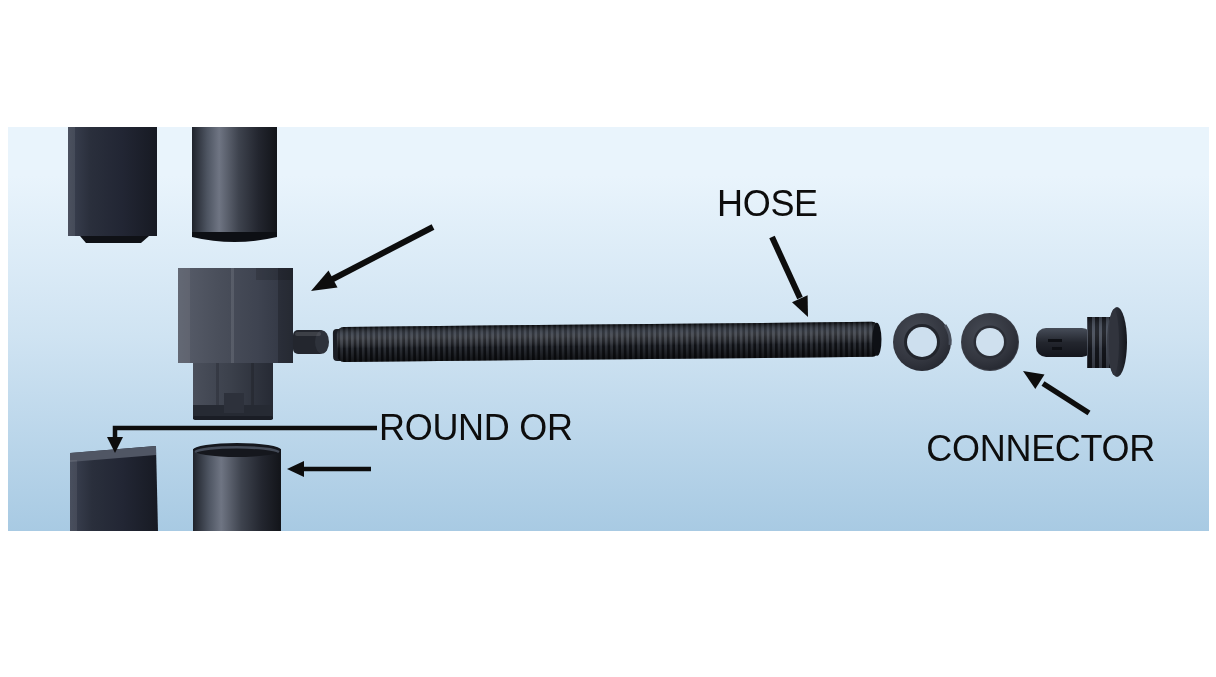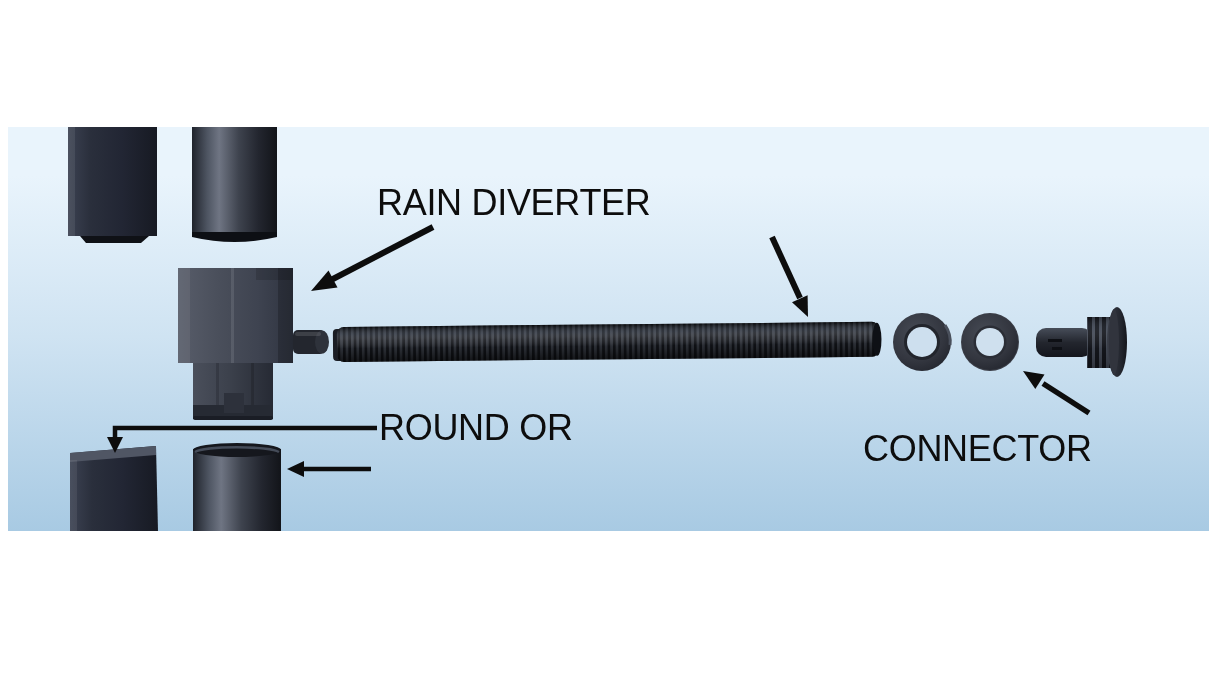--- a/index.html
+++ b/index.html
@@ -16,21 +16,21 @@
   }
   .art{position:absolute; left:0; top:0; width:1216px; height:677px;}
   .lbl{
     position:absolute; color:var(--ink); font-size:36px; line-height:1.08;
     letter-spacing:-0.3px; white-space:nowrap; font-weight:400;
   }
   .lbl-rain{left:377px; top:184px;}
   .lbl-hose{left:717px; top:185px;}
   .lbl-sq{left:379px; top:409px;}
   .lbl-round{left:379px; top:457px;}
-  .lbl-conn{left:863px; top:425px; width:292px; text-align:left; line-height:48px;}
+  .lbl-conn{left:863px; top:425px; width:292px; text-align:right; line-height:48px;}
 </style>
 </head>
 <body>
 
 <div class="stage">
 
   <div class="panel"></div>
 
   <svg class="art" viewBox="0 0 1216 677">
     <defs>
@@ -177,19 +177,19 @@
     <g fill="var(--ink)" stroke="var(--ink)">
       <line x1="371" y1="469" x2="302" y2="469" stroke-width="4.5"></line>
       <polygon points="287,469 304,461 304,477" stroke="none"></polygon>
     </g>
     <g fill="var(--ink)" stroke="var(--ink)">
       <line x1="1089" y1="413" x2="1043" y2="383.5" stroke-width="5.5"></line>
       <polygon points="1023,371 1044.5,374.5 1035.3,388.9" stroke="none"></polygon>
     </g>
   </svg>
 
-  <div class="lbl lbl-rain">RAIN DIVERTER</div>
+  <div class="lbl lbl-hose">HOSE</div>
   <div class="lbl lbl-sq">ROUND OR</div>
   <div class="lbl lbl-conn">
     <div>CONNECTOR</div>
   </div>
 
 </div>
 
 </body></html>

